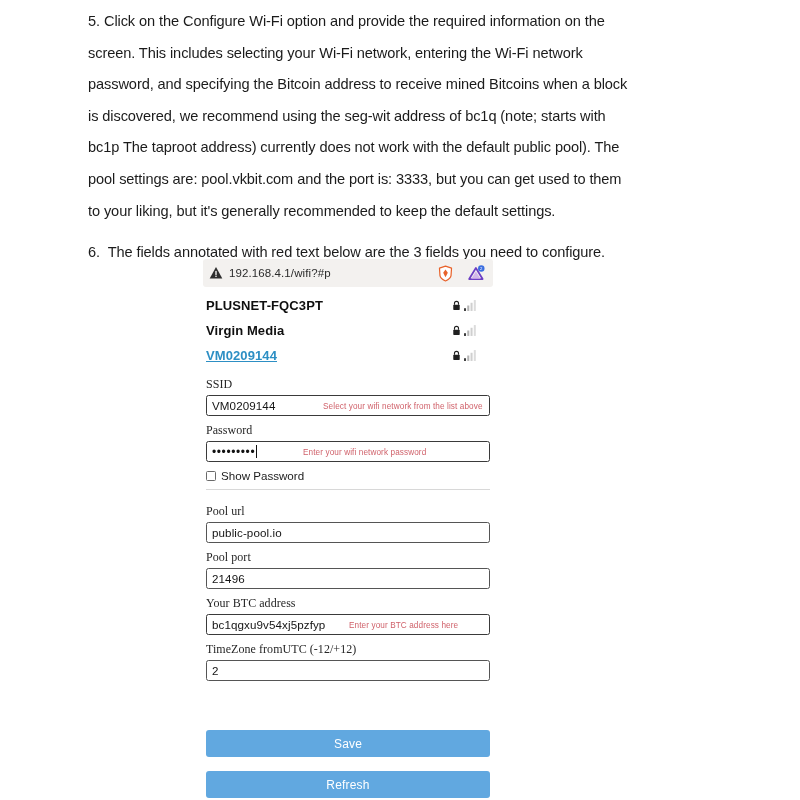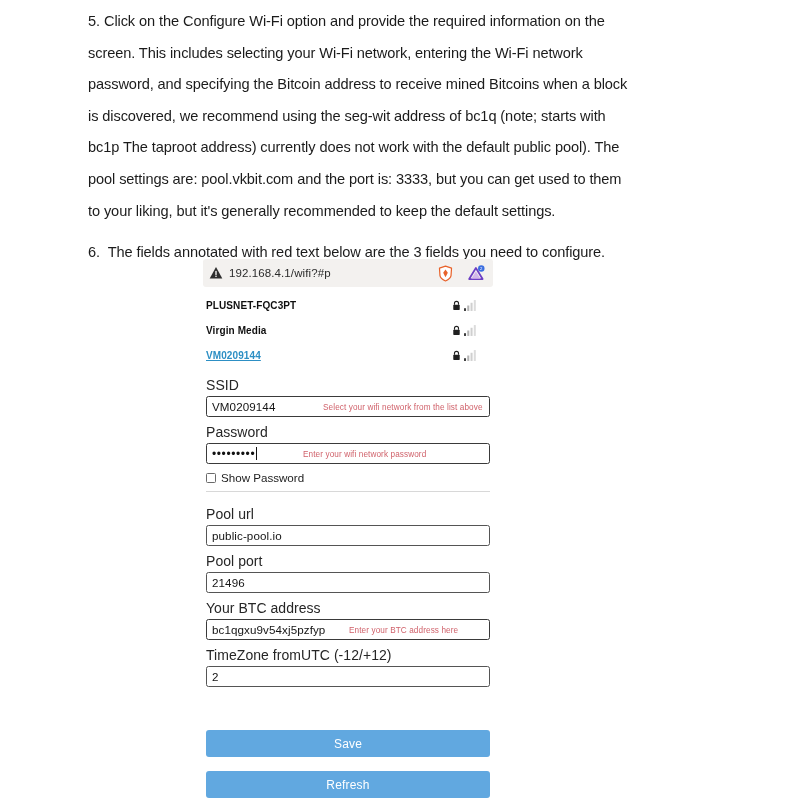--- a/index.html
+++ b/index.html
@@ -107,21 +107,21 @@
     top: 34px;
     width: 284px;
   }
   .wifi-row {
     height: 25px;
     display: flex;
     align-items: center;
     justify-content: space-between;
   }
   .wifi-name {
-    font-size: 10px;
+    font-size: 13px;
     font-weight: bold;
     color: #0f0f0f;
     letter-spacing: 0.1px;
   }
   .wifi-name.link {
     color: #2d8fc4;
     font-weight: bold;
     text-decoration: underline;
     cursor: pointer;
   }
@@ -135,24 +135,25 @@
   .sig-icon  { width: 14px; height: 11px; display:block; }
 
   
   .form {
     position: absolute;
     left: 3px;
     top: 118px;
     width: 284px;
   }
   .field-label {
-    font-size: 14px;
+    font-size: 12px;
     color: #262626;
     margin-bottom: 3px;
     letter-spacing: 0.05px;
+    font-family: Liberation Serif, serif;
   }
   .input-box {
     position: relative;
     height: 21px;
     border: 1.3px solid #555555;
     border-radius: 2.5px;
     background: #ffffff;
     box-sizing: border-box;
     display: flex;
     align-items: center;

